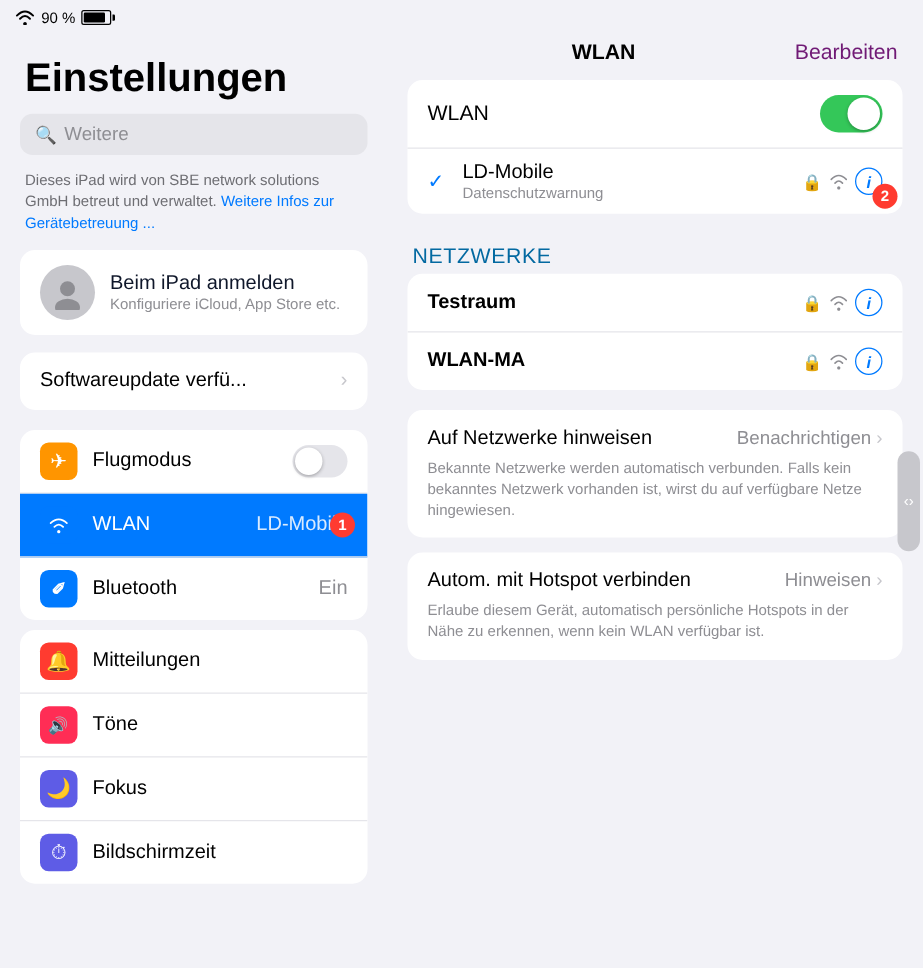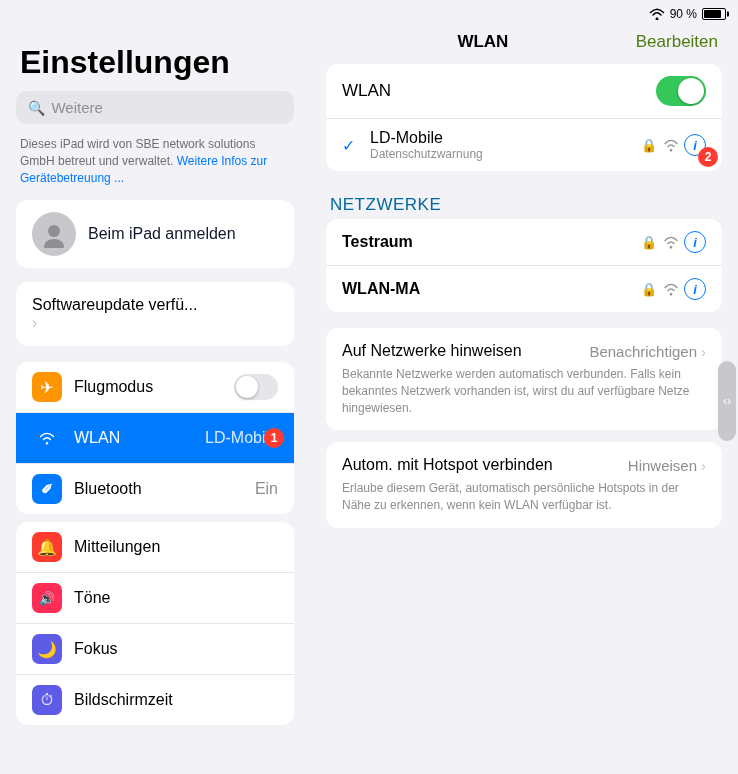--- a/index.html
+++ b/index.html
@@ -9,21 +9,20 @@
       width: 738px;
       height: 774px;
       overflow: hidden;
       display: flex;
       flex-direction: column;
     }
 
     
     .status-bar {
       display: flex;
-      justify-content: flex-end;
       align-items: center;
       padding: 4px 12px;
       height: 28px;
       background: #f2f2f7;
       gap: 6px;
     }
     .status-bar-icons {
       display: flex;
       align-items: center;
       gap: 5px;
@@ -146,23 +145,22 @@
       font-size: 12px;
       color: #8e8e93;
     }
 
     .update-row {
       margin: 0 16px 16px 16px;
       background: #fff;
       border-radius: 12px;
       padding: 14px 16px;
       display: flex;
-      align-items: flex-start;
+      align-items: center;
       justify-content: space-between;
-      flex-direction: column;
     }
     .update-label {
       font-size: 16px;
       color: #000;
     }
     .chevron {
       color: #c7c7cc;
       font-size: 16px;
     }
 
@@ -278,21 +276,21 @@
       padding: 0 20px 12px 20px;
       padding-top: 4px;
     }
     .right-title {
       font-size: 17px;
       font-weight: 600;
       color: #000;
     }
     .edit-btn {
       font-size: 17px;
-      color: #4d7c0f;
+      color: #701a75;
       background: none;
       border: none;
       cursor: pointer;
     }
 
     
     .wlan-card {
       margin: 0 16px 16px 16px;
       background: #fff;
       border-radius: 12px;
@@ -424,21 +422,21 @@
 
     
     .info-card {
       margin: 0 16px 12px 16px;
       background: #fff;
       border-radius: 12px;
       padding: 14px 16px;
     }
     .info-card-header {
       display: flex;
-      align-items: flex-end;
+      align-items: flex-start;
       justify-content: space-between;
       margin-bottom: 6px;
     }
     .info-card-title {
       font-size: 16px;
       color: #000;
       font-weight: 500;
     }
     .info-card-value {
       font-size: 15px;
@@ -511,20 +509,21 @@
 
     <div class="login-section">
       <div class="avatar">
         <svg width="28" height="28" viewBox="0 0 28 28">
           <circle cx="14" cy="11" r="6" fill="#8e8e93"></circle>
           <ellipse cx="14" cy="26" rx="10" ry="7" fill="#8e8e93"></ellipse>
         </svg>
       </div>
       <div class="login-text-group">
         <div class="login-main">Beim iPad anmelden</div>
+        <div class="login-sub">Konfiguriere iCloud, App Store etc.</div>
       </div>
     </div>
 
     <div class="update-row">
       <span class="update-label">Softwareupdate verfü...</span>
       <span class="chevron">›</span>
     </div>
 
     <div class="settings-group">
 

